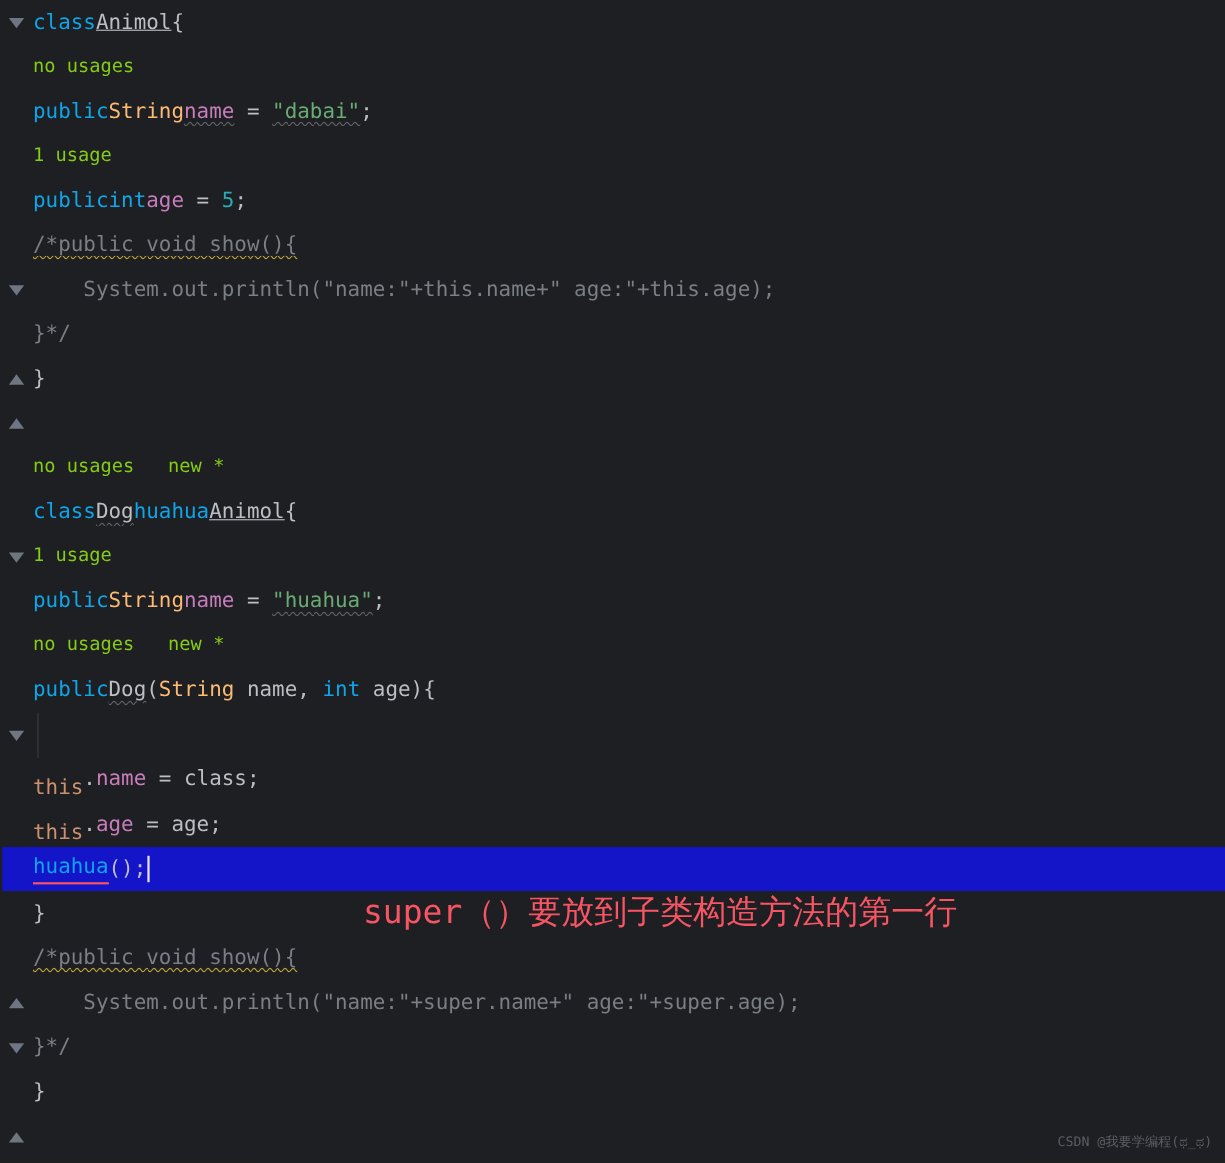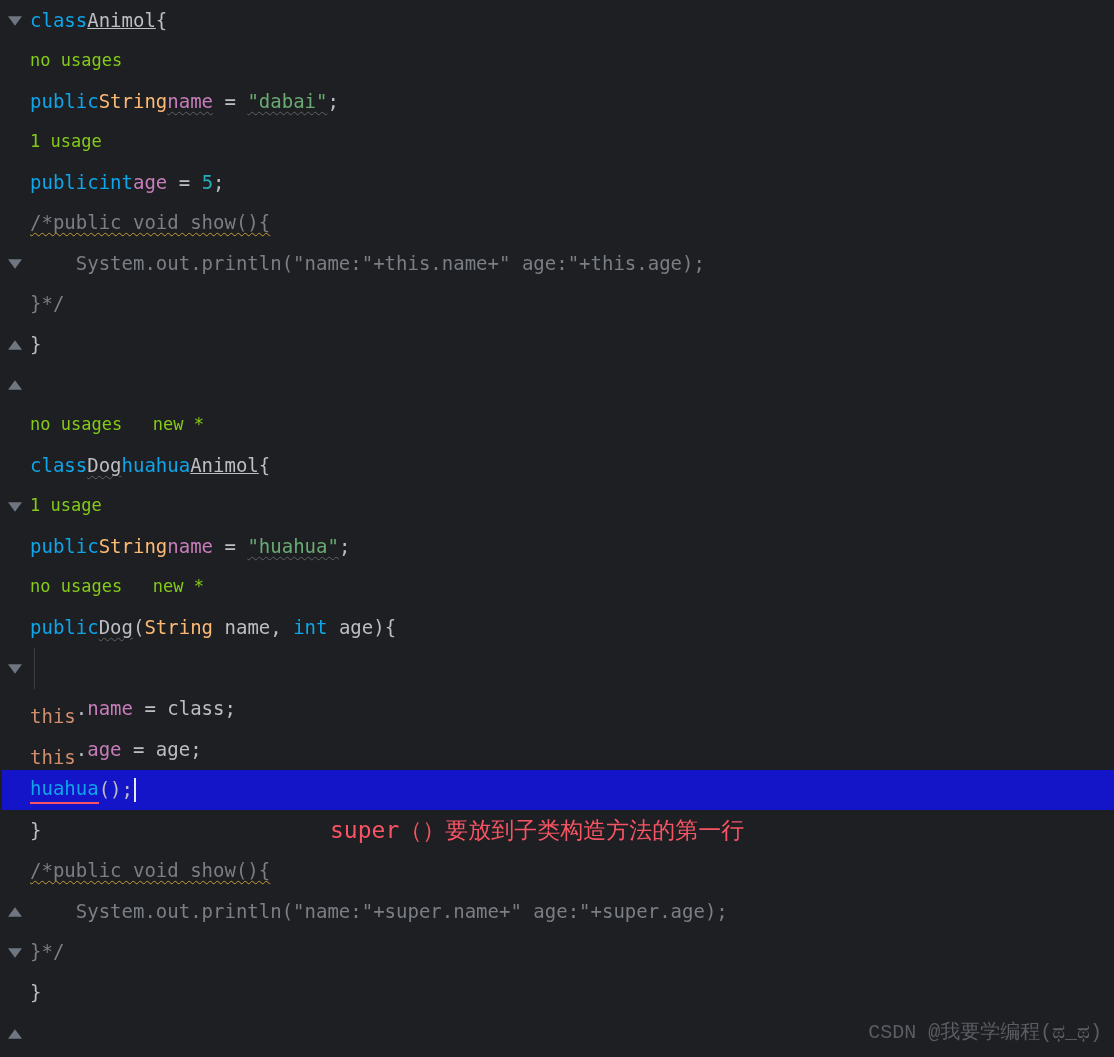--- a/index.html
+++ b/index.html
@@ -77,31 +77,30 @@
 .wavy-yellow {
   text-decoration: underline wavy #bfa03a;
   text-decoration-thickness: 1px;
   text-underline-offset: 3px;
 }
 .err-under {
   border-bottom: 2px solid #f75464;
 }
 .annotation {
   color: #f75464;
-  font-size: 23px;
+  font-size: 30px;
   position: absolute;
   left: 300px;
 }
 .watermark {
   position: absolute;
   right: 12px;
   bottom: 10px;
   color: #5a5d63;
-  font-size: 20px;
-  font-family: Liberation Mono, monospace;
+  font-size: 12px;
 }
 .vline {
   display: inline-block;
   width: 1px;
   height: 40.5px;
   background: #3a3d42;
   margin-left: 4px;
   margin-right: 0;
   vertical-align: top;
 }

